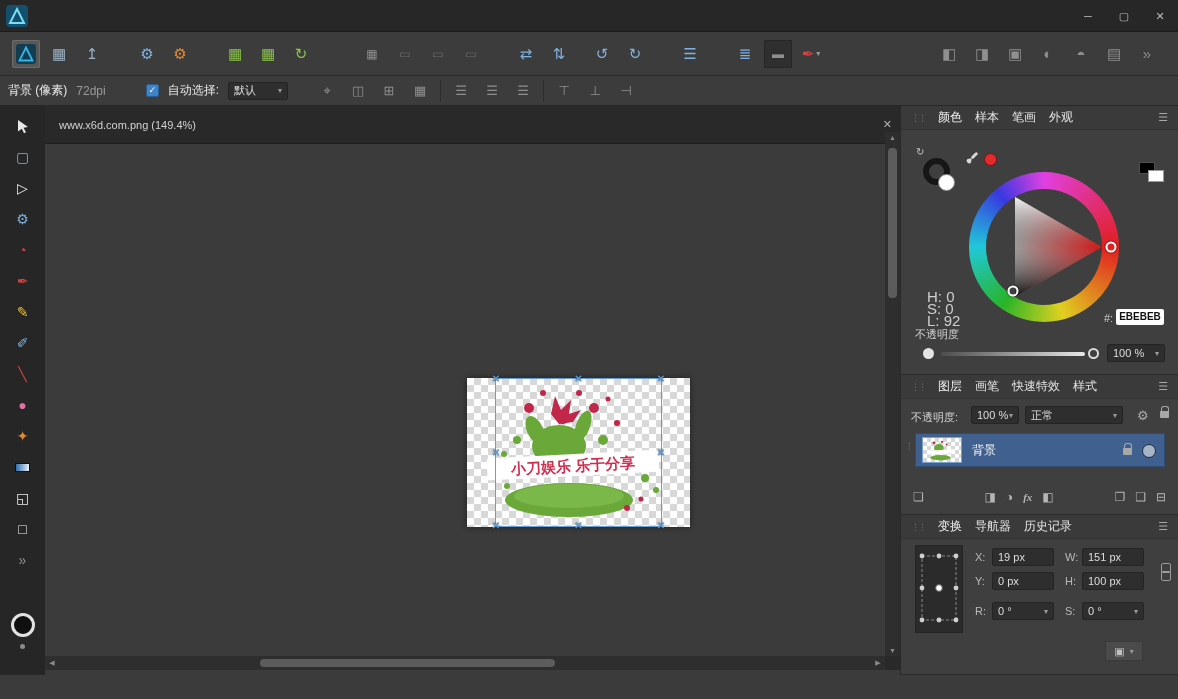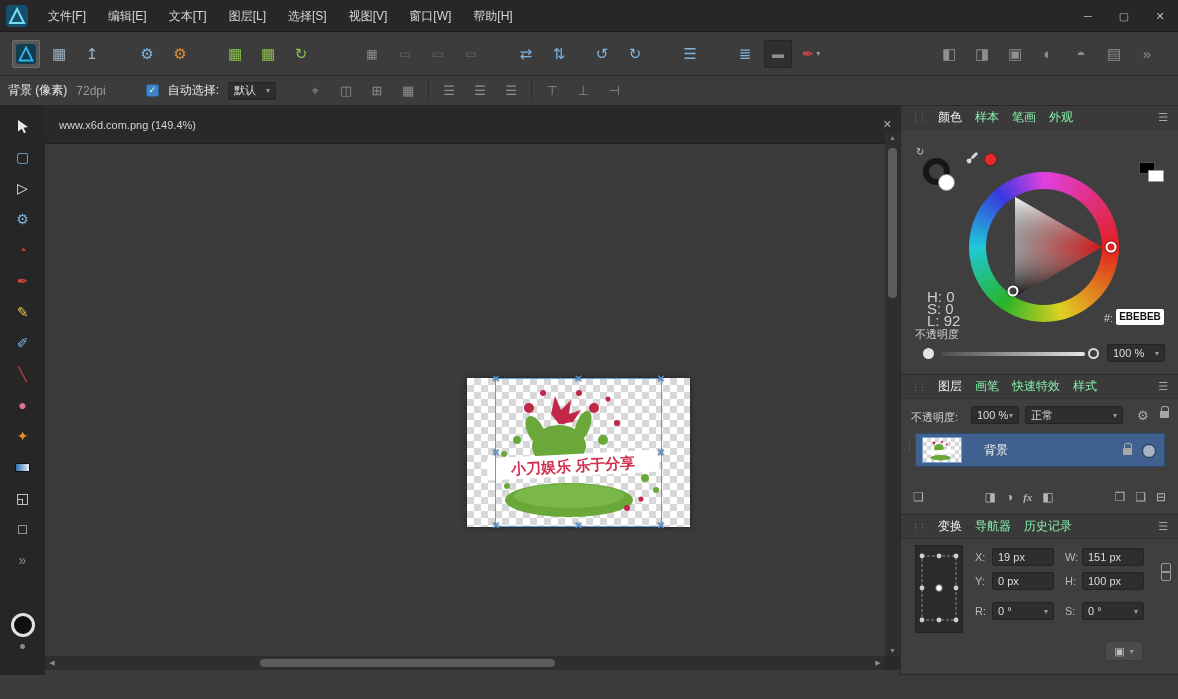--- a/index.html
+++ b/index.html
@@ -58,21 +58,21 @@
 .hscroll .arrow{position:absolute;top:0;width:14px;text-align:center;font-size:7px;color:#8a8a8a;line-height:14px}
 .hthumb{position:absolute;left:215px;top:3px;width:295px;height:8px;background:#5c5c5c;border-radius:4px}
 .scroll-corner{position:absolute;left:840px;top:550px;width:15px;height:14px;background:#292929}
 
 
 .right-panels{position:absolute;top:106px;left:900px;width:278px;height:569px;background:#3f3f3f;border-left:1px solid #292929}
 .sec{position:relative;border-bottom:1px solid #2b2b2b;background:#3f3f3f;overflow:hidden}
 .sec-color{height:269px}.sec-layers{height:140px}.sec-transform{height:160px}
 .phead{height:24px;display:flex;align-items:center;gap:13px;padding:0 10px;background:#3a3a3a;border-bottom:1px solid #343434}
 .grip{color:#737373;font-size:9px;letter-spacing:-2px}
-.ptab{color:#86efac;font-size:12px}
+.ptab{color:#e5e5e5;font-size:12px}
 .ptab.on{color:#f0f0f0}
 .phead .menu-ic{margin-left:auto;color:#a8a8a8;font-size:11px}
 
 
 .ring-donut{position:absolute;left:22px;top:52px;width:27px;height:27px;border:6px solid #161616;border-radius:50%}
 .fill-circle{position:absolute;left:37px;top:68px;width:17px;height:17px;background:#fff;border:1px solid #8c8c8c;border-radius:50%}
 .swap-ic{position:absolute;left:15px;top:40px;font-size:10px;color:#c4c4c4}
 .dropper{position:absolute;left:63px;top:44px}
 .red-dot{position:absolute;left:83px;top:47px;width:13px;height:13px;border-radius:50%;background:#e02c2c;border:1px solid #7e1212}
 .bw-black{position:absolute;left:238px;top:56px;width:16px;height:12px;background:#000;border:1px solid #4f4f4f}
@@ -94,21 +94,21 @@
 .lp-label{position:absolute;left:10px;top:35px;font-size:11px;color:#cfcfcf}
 .lp-op{position:absolute;left:70px;top:31px;width:48px}
 .lp-blend{position:absolute;left:124px;top:31px;width:98px}
 .lp-gear{position:absolute;left:236px;top:33px;font-size:13px;color:#a8a8a8}
 .lock{position:relative;width:9px;height:7px;background:#a8a8a8;border-radius:1px}
 .lock::before{content:"";position:absolute;top:-5px;left:1px;width:6px;height:5px;border:1.5px solid #a8a8a8;border-bottom:none;border-radius:3px 3px 0 0}
 .lp-lock{position:absolute;left:259px;top:36px}
 .layer-row{position:absolute;left:14px;top:58px;width:250px;height:34px;background:#40618f;border:1px solid #2e4b74;display:flex;align-items:center}
 .row-grip{position:absolute;left:4px;top:66px;color:#7a7a7a;font-size:9px;letter-spacing:-2px}
 .layer-thumb{width:40px;height:26px;margin-left:6px;background-color:#fff;background-image:conic-gradient(#d8d8d8 25%,#fff 0 50%,#d8d8d8 0 75%,#fff 0);background-size:8px 8px;border:1px solid #7aa0cc;position:relative;flex:none}
-.layer-name{margin-left:22px;color:#f0f0f0}
+.layer-name{margin-left:10px;color:#f0f0f0}
 .row-lock{position:absolute;right:32px;top:14px}
 .row-toggle{position:absolute;right:8px;top:10px;width:14px;height:14px;border-radius:50%;background:#a7b4c8;border:1px solid #1f2c3d}
 .lfoot{position:absolute;left:0;right:0;top:108px;height:28px;display:flex;align-items:center;padding:0 12px;gap:10px;color:#b5b5b5;font-size:12px}
 .lfoot .fsp{flex:1}
 .fx{font-style:italic;font-weight:bold;font-family:"Liberation Serif",serif;font-size:11px}
 
 
 .tthumb{position:absolute;left:14px;top:30px;width:48px;height:88px;background:#2b2b2b;border:1px solid #242424}
 .tf{position:absolute;display:flex;align-items:center;gap:4px}
 .tf .lab{color:#b9b9b9;font-size:11px;width:13px}
@@ -124,30 +124,20 @@
 </head>
 <body>
 
 <div class="app">
 
   <header class="titlebar">
     <svg class="logo" viewBox="0 0 22 22">
       <rect width="22" height="22" rx="4" fill="#14506e"></rect>
       <path d="M11 4 L18 18 H4 Z" fill="none" stroke="#7adcf2" stroke-width="2"></path>
     </svg>
-    <nav style="display:flex">
-      <span class="menu">文件[F]</span>
-      <span class="menu">编辑[E]</span>
-      <span class="menu">文本[T]</span>
-      <span class="menu">图层[L]</span>
-      <span class="menu">选择[S]</span>
-      <span class="menu">视图[V]</span>
-      <span class="menu">窗口[W]</span>
-      <span class="menu">帮助[H]</span>
-    </nav>
     <div class="win">
       <span>─</span>
       <span>▢</span>
       <span>✕</span>
     </div>
   </header>
 
   <div class="main-toolbar">
     <div class="tile active">
       <svg width="20" height="20" viewBox="0 0 20 20">
@@ -243,21 +233,21 @@
         <span class="c-gray">»</span>
       </div>
   </div>
 
   <div class="context-toolbar">
     <span class="ctx-label">背景 (像素)</span>
     <span class="ctx-dim">72dpi</span>
     <span class="gap-m"></span>
     <span class="checkbox">✓</span>
     <span class="ctx-label">自动选择:</span>
-    <div class="field" style="width:48px">
+    <div class="field" style="width:60px">
       <span>默认</span>
       <span class="chev" style="margin-left:auto">▾</span>
     </div>
     <span class="gap-s"></span>
     <span class="cicon c-gray">⌖</span>
     <span class="cicon c-gray">◫</span>
     <span class="cicon c-gray">⊞</span>
     <span class="cicon c-gray">▦</span>
     <span class="vsep"></span>
     <span class="cicon c-gray">☰</span>

